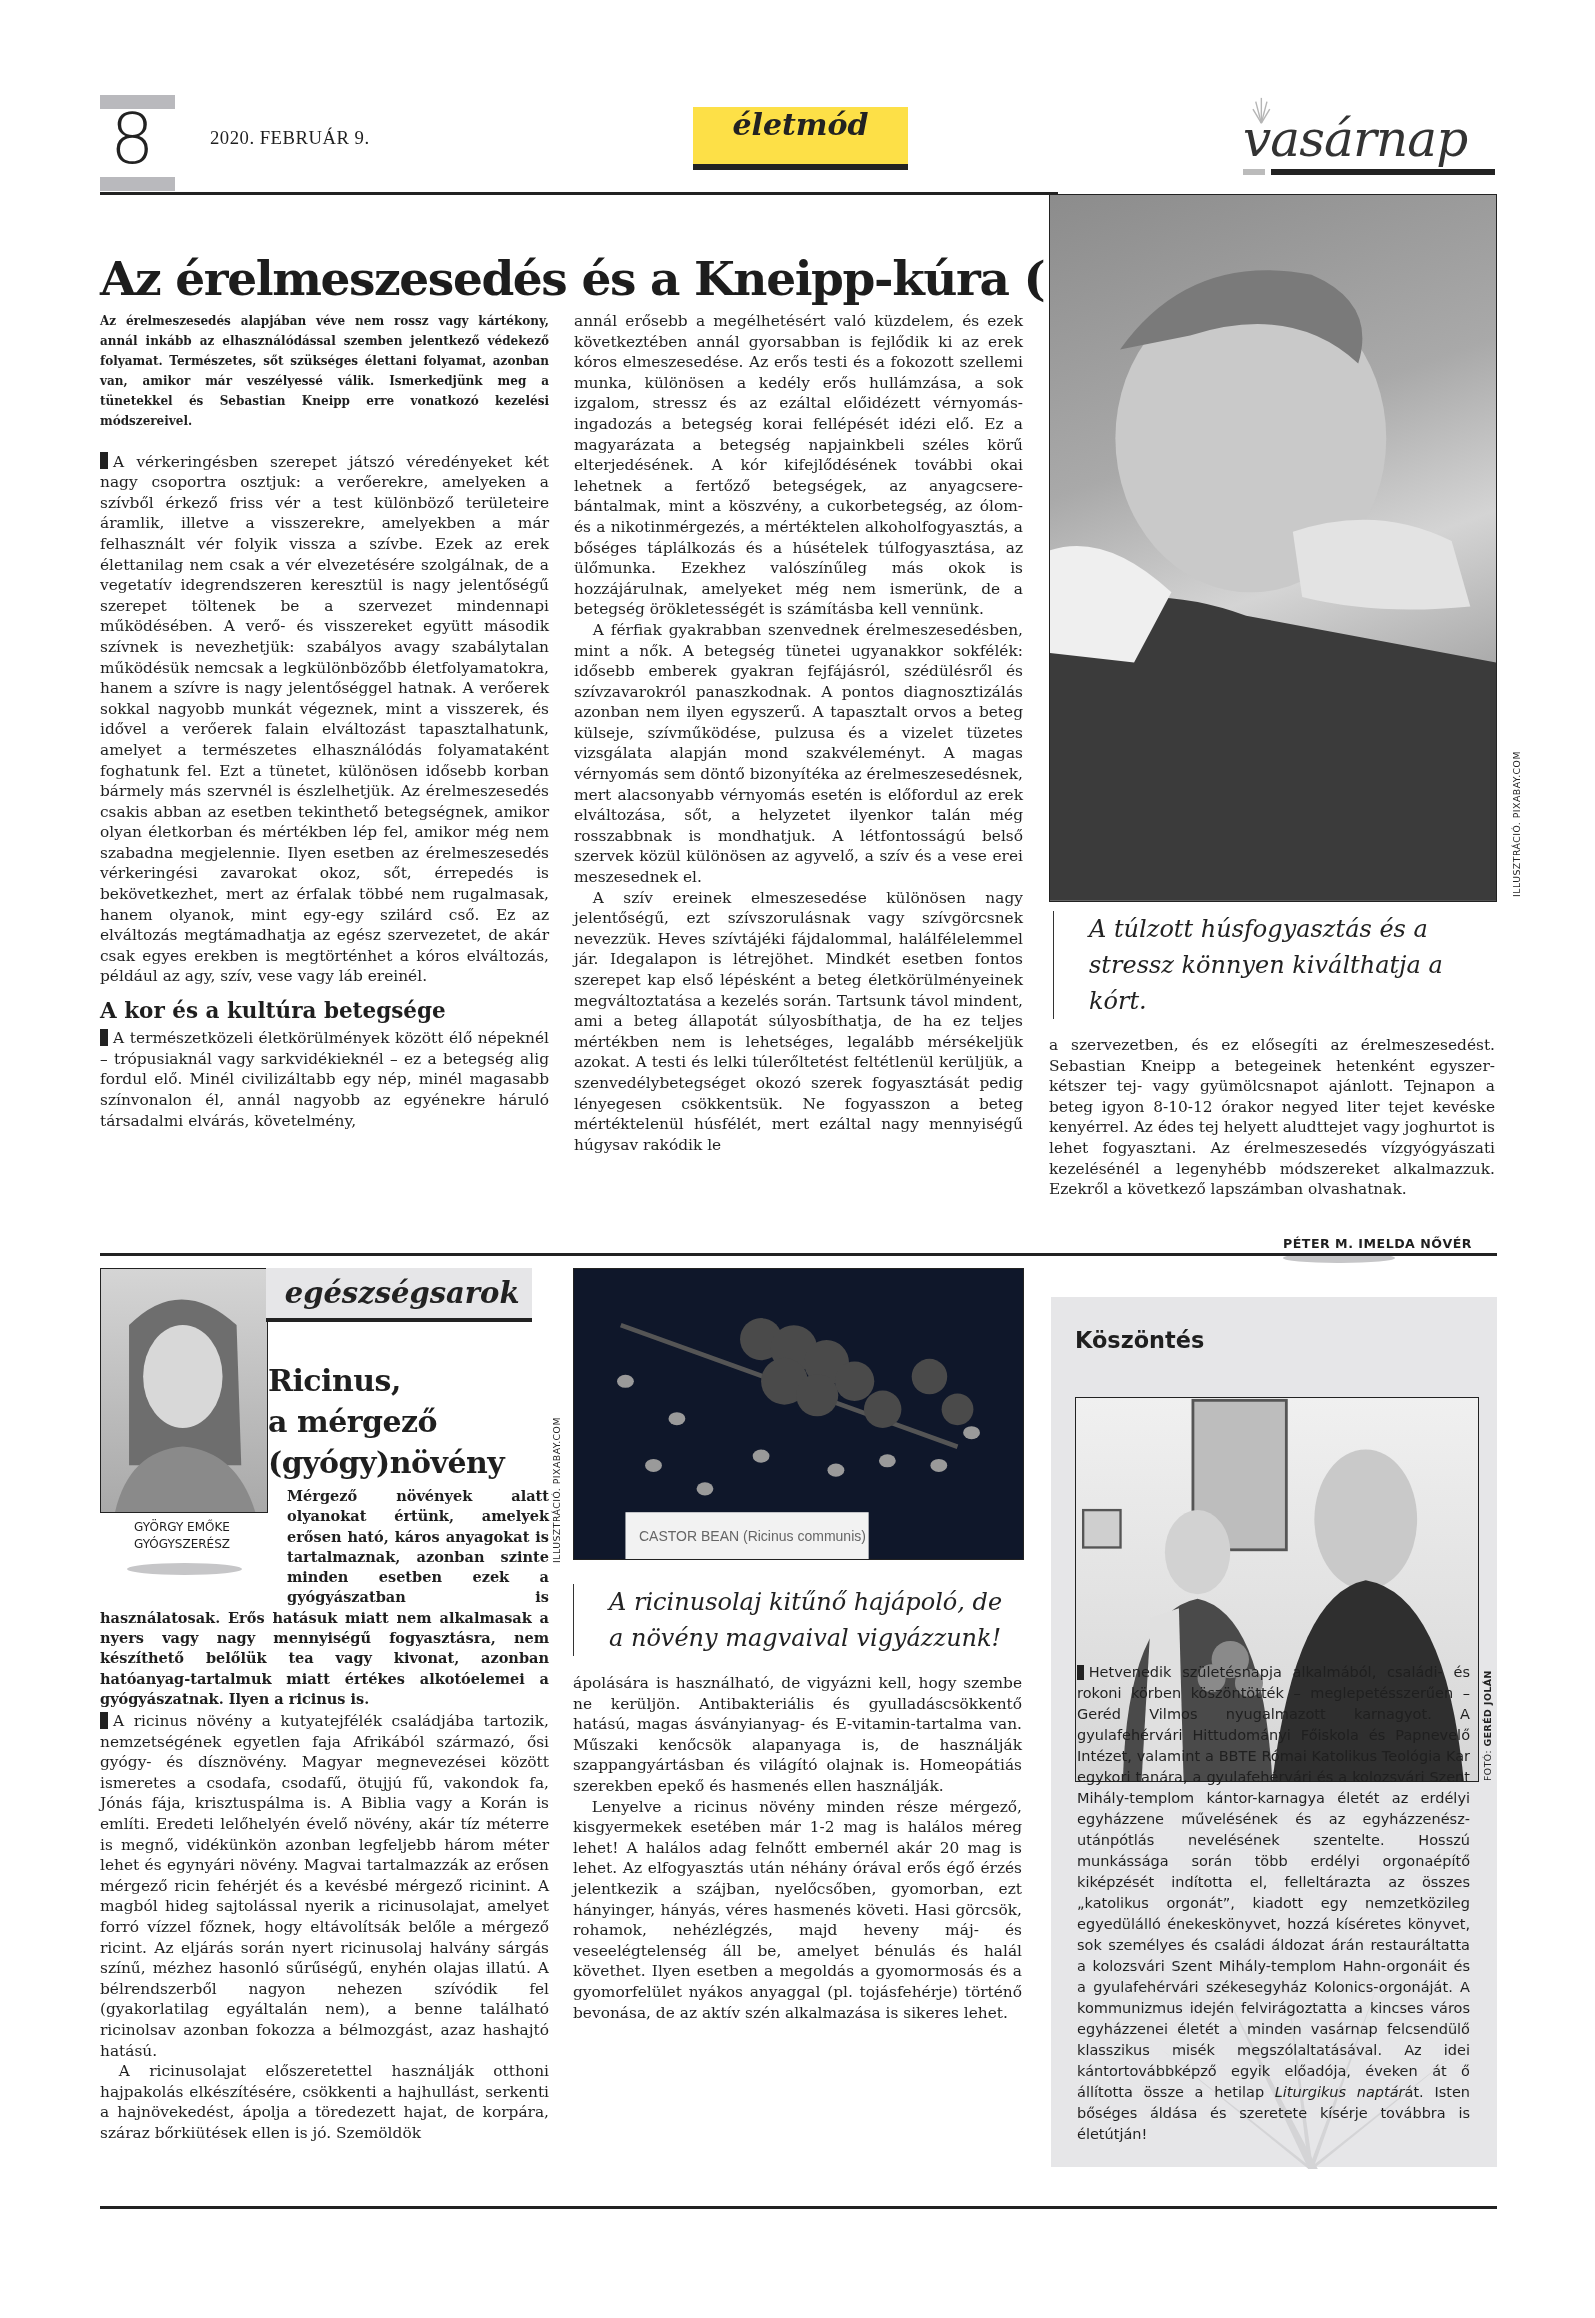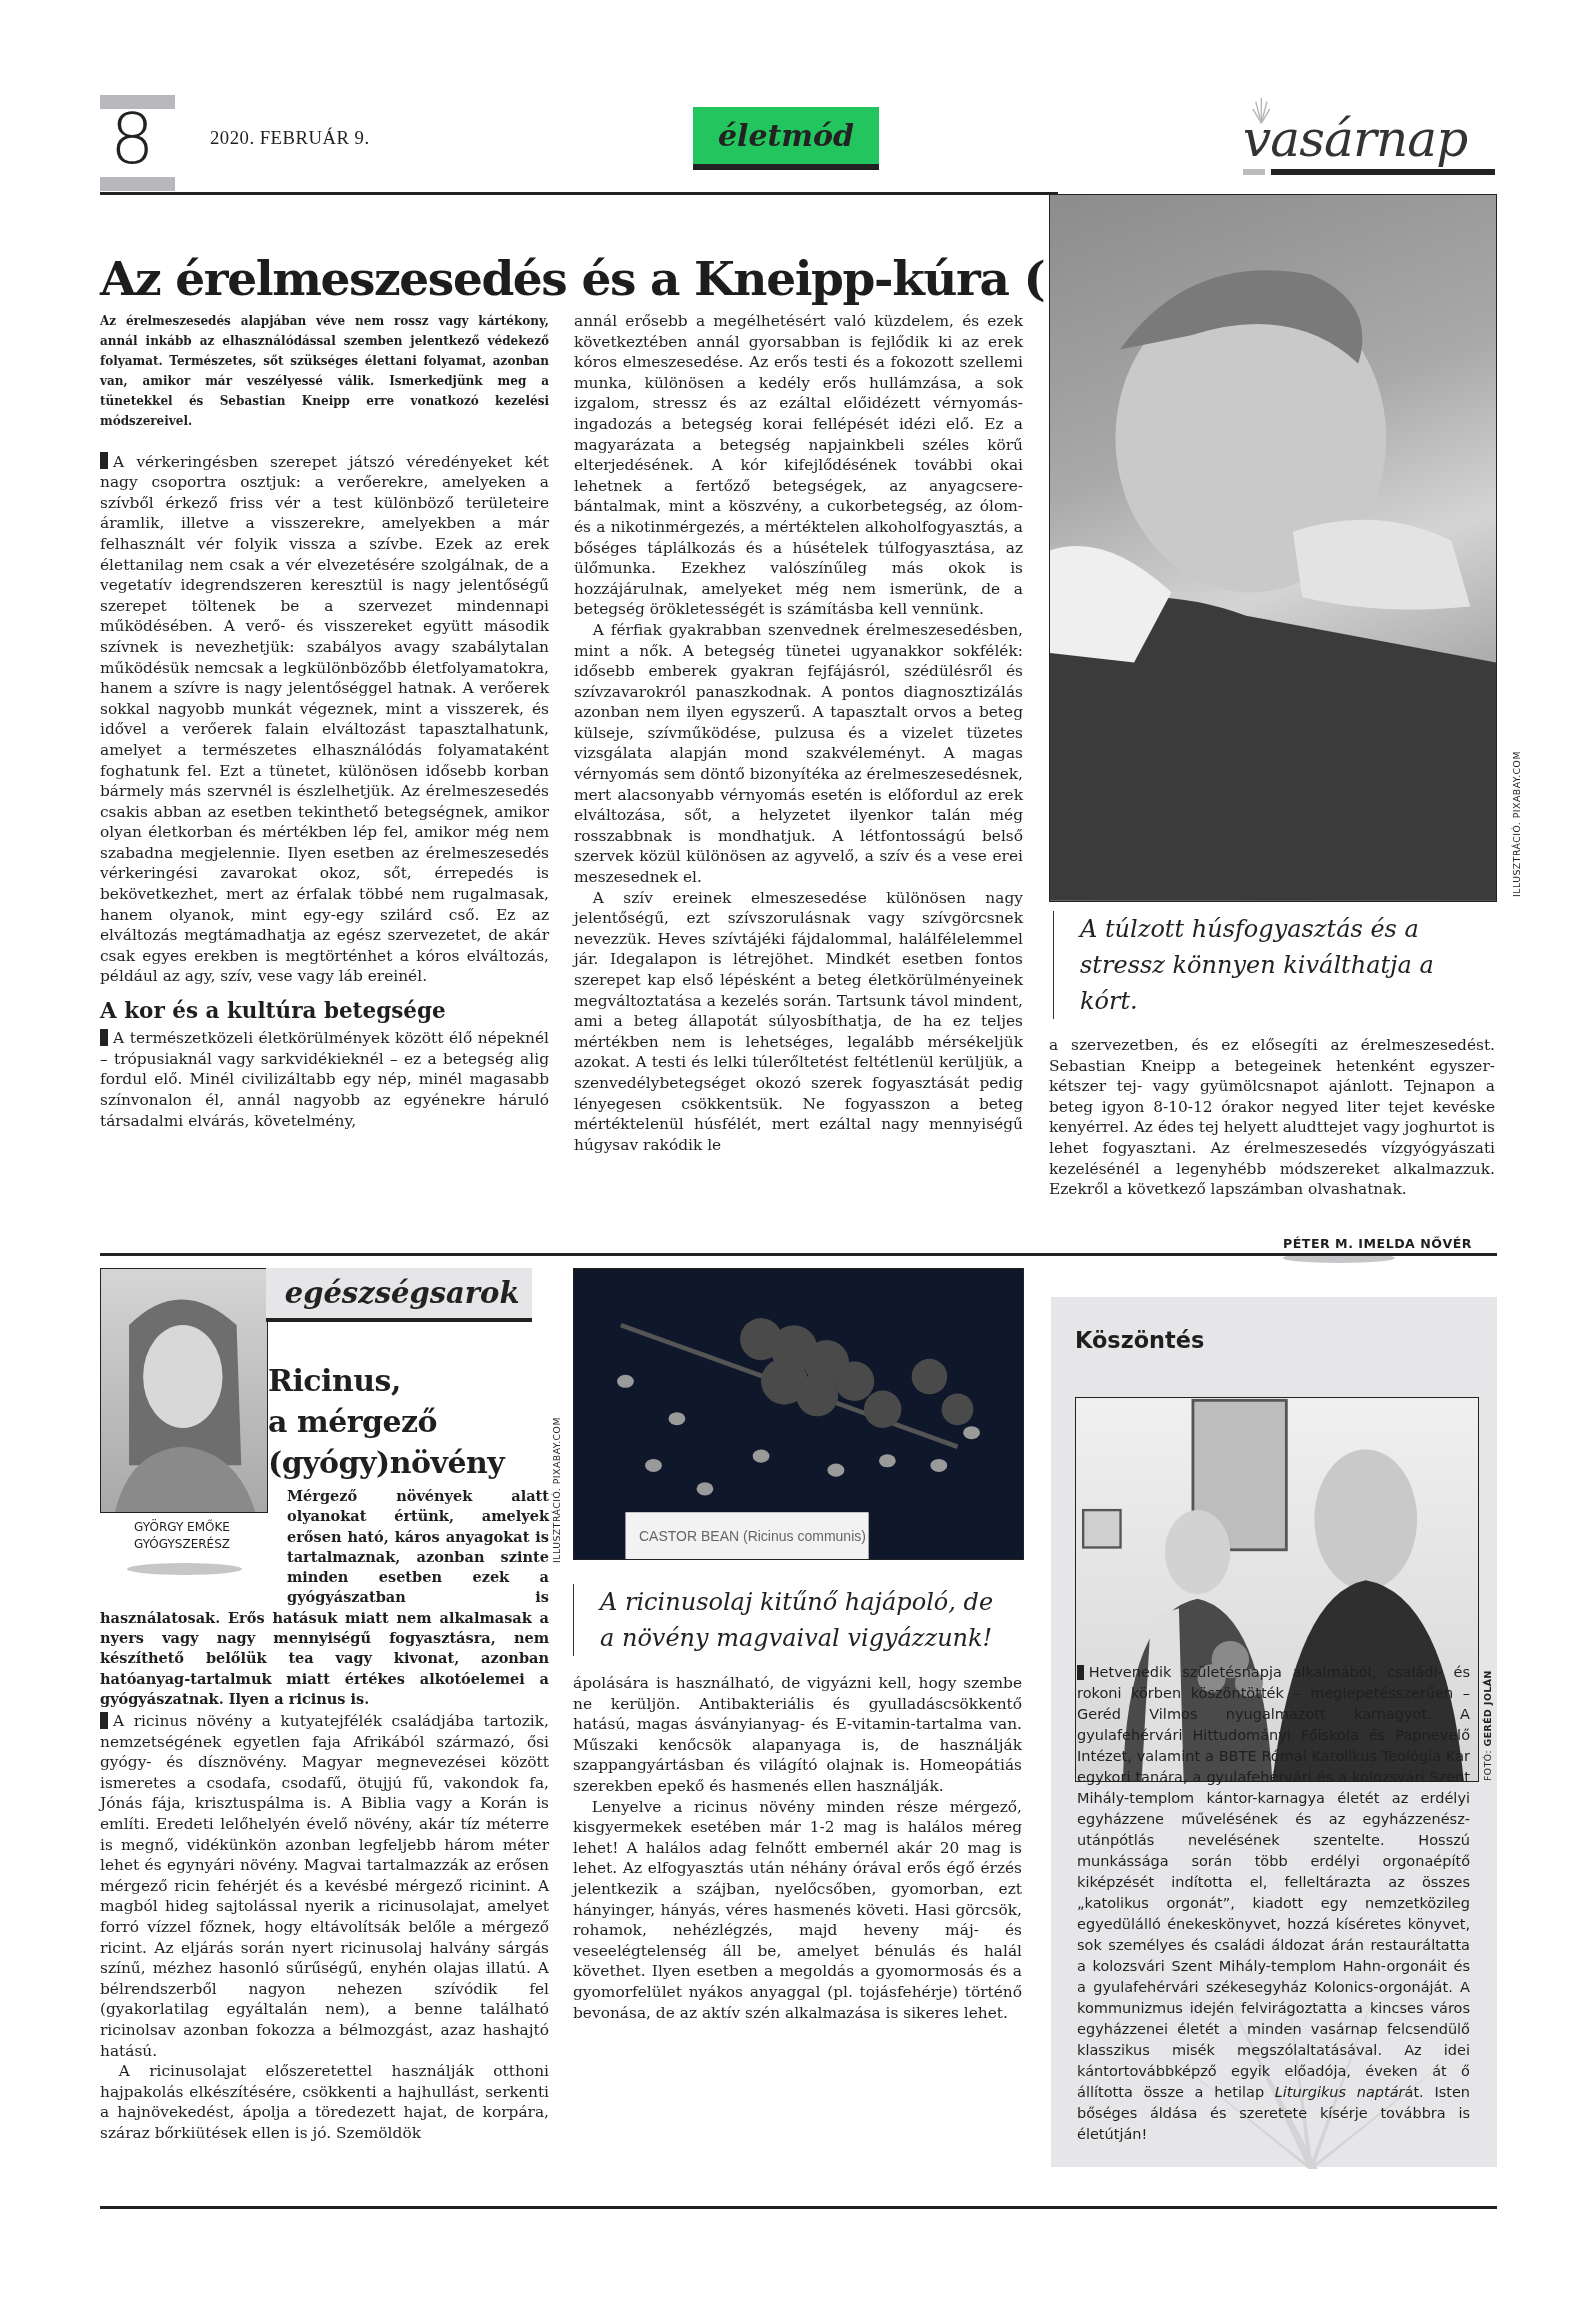--- a/index.html
+++ b/index.html
@@ -4,42 +4,42 @@
 <style>
   html,body{margin:0;padding:0;background:#fff;}
   body{width:1595px;height:2319px;position:relative;overflow:hidden;color:#1f1f1f;
        font-family:"DejaVu Serif",serif;}
   .abs{position:absolute;}
   
   .pgnum-bar{position:absolute;left:100px;width:75px;height:14px;background:#b9b9bd;}
   .pgnum{position:absolute;left:110px;top:104px;font-family:"DejaVu Sans",sans-serif;font-weight:200;
          font-size:70px;line-height:1;color:#222;}
   .date{position:absolute;left:210px;top:127px;font-family:"Liberation Serif",serif;font-size:18.7px;letter-spacing:0.5px;}
-  .section-tab{position:absolute;left:693px;top:107px;width:186px;height:57px;background:#22c55e;
-               border-bottom:6.5px solid #222;display:flex;align-items:center;justify-content:center;}
+  .section-tab{position:absolute;left:693px;top:107px;width:215px;height:57px;background:#fde047;
+               border-bottom:6.5px solid #222;display:flex;align-items:flex-start;justify-content:center;}
   .section-tab span{font-family:"DejaVu Serif",serif;font-style:italic;font-weight:bold;font-size:30px;color:#222;}
   .masthead{position:absolute;left:1243px;top:96px;width:252px;height:79px;}
   .masthead .word{position:absolute;left:0;top:14px;font-family:"DejaVu Serif",serif;font-style:italic;
                   font-size:50px;color:#333;letter-spacing:-0.9px;}
   .masthead .rule{position:absolute;left:28px;right:0;bottom:0;height:5.6px;background:#222;}
   .masthead .rule-grey{position:absolute;left:0;width:21.5px;bottom:0;height:5.6px;background:#bbb;}
   .masthead .sun{position:absolute;left:9.3px;top:0;width:18.7px;height:28px;}
   .top-rule{position:absolute;left:100px;top:192px;width:958px;height:3.3px;background:#222;}
   .headline{position:absolute;left:100px;top:220px;font-family:"DejaVu Serif",serif;font-weight:bold;
             font-size:47px;letter-spacing:-1.4px;color:#1d1d1d;white-space:nowrap;}
   .col{position:absolute;font-size:15.4px;line-height:20.6px;text-align:justify;hyphens:manual;}
   .col p{margin:0;}
   .col p.indent{text-indent:18.7px;}
   .lead{font-weight:bold;font-size:12px;line-height:20px;}
   .sq{display:inline-block;width:8.4px;height:17px;background:#222;margin-right:4.7px;vertical-align:-2.8px;}
   .subhead{font-weight:bold;font-size:21.5px;line-height:28px;margin:10.3px 0 2.8px 0;font-family:"DejaVu Serif",serif;}
   .photo{position:absolute;border:1.4px solid #222;overflow:hidden;}
   .credit{position:absolute;font-family:"DejaVu Sans",sans-serif;font-size:9.3px;letter-spacing:0.5px;
           transform:rotate(-90deg);transform-origin:left top;white-space:nowrap;color:#222;}
-  .pull{position:absolute;border-left:1.4px solid #333;padding-left:26px;font-style:italic;
+  .pull{position:absolute;border-left:1.4px solid #333;padding-left:35px;font-style:italic;
         font-family:"DejaVu Serif",serif;font-size:24px;line-height:36px;color:#222;}
   .byline{position:absolute;font-family:"DejaVu Sans",sans-serif;font-size:12.6px;letter-spacing:0.5px;font-weight:bold;}
   .bottom-divider{position:absolute;left:100px;top:1253px;width:1397px;height:2.8px;background:#222;}
   .oval{position:absolute;background:#c6c6c8;border-radius:50%;}
   .ek-tab{position:absolute;left:266px;top:1268px;width:266px;height:50px;background:#e6e6e8;border-bottom:4.7px solid #222;}
   .ek-tab span{position:absolute;left:18.7px;top:8.4px;font-style:italic;font-weight:bold;font-size:29px;font-family:"DejaVu Serif",serif;color:#222;}
   .ric-title{position:absolute;left:268px;top:1360px;font-weight:bold;font-size:30px;line-height:41px;letter-spacing:-0.5px;}
   .author{position:absolute;left:112px;top:1519px;width:140px;text-align:center;font-family:"DejaVu Sans",sans-serif;font-size:12px;line-height:17px;}
   .kosz-box{position:absolute;left:1051px;top:1297px;width:446px;height:870px;background:#e6e6e8;}
   .kosz-title{position:absolute;left:1075px;top:1327px;font-family:"DejaVu Sans",sans-serif;font-weight:bold;font-size:22.4px;}

